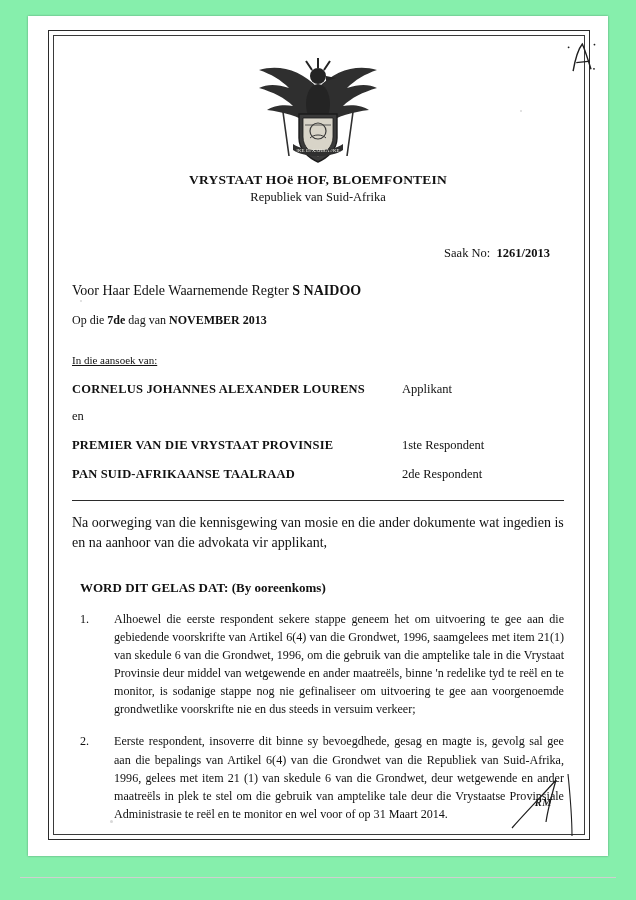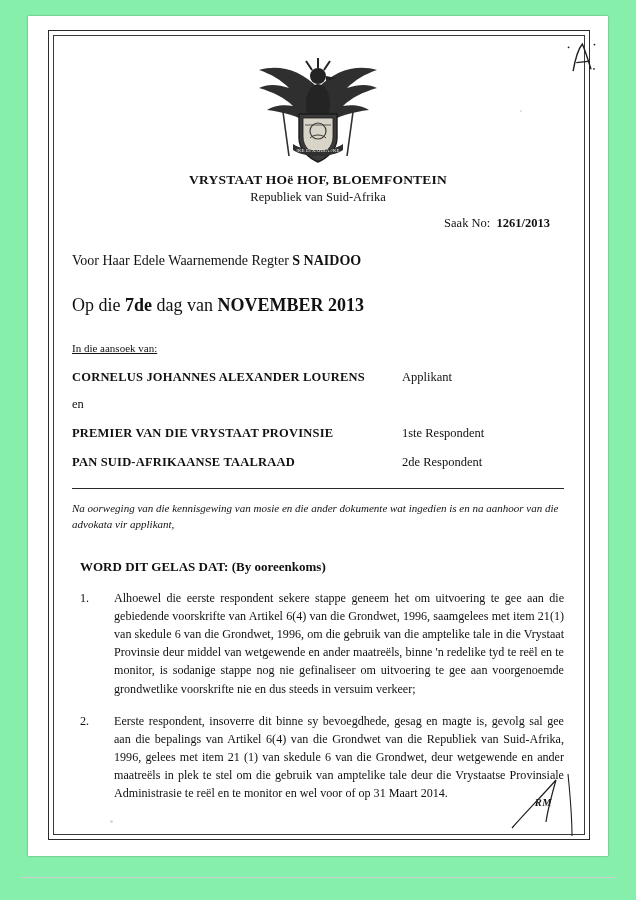--- a/index.html
+++ b/index.html
@@ -68,32 +68,32 @@
   }
   .court-sub {
     text-align: center;
     font-size: 12.5px;
     margin-top: 2px;
   }
 
   .case-no {
     text-align: right;
     font-size: 12.5px;
-    margin-top: 11px;
+    margin-top: 41px;
     padding-right: 14px;
   }
   .case-no b { font-weight: bold; }
 
   .line-judge {
     font-size: 14px;
     margin-top: 22px;
   }
   .line-date {
-    font-size: 18px;
-    margin-top: 26px;
+    font-size: 12px;
+    margin-top: 14px;
   }
   .strong { font-weight: bold; }
 
   .app-heading {
     font-size: 11px;
     margin-top: 26px;
     text-decoration: underline;
   }
 
   .parties {
@@ -120,24 +120,23 @@
   }
 
   .hrule {
     border: 0;
     border-top: 1.2px solid #2b2b2b;
     margin: 18px 0 0 0;
     width: 100%;
   }
 
   .preamble {
-    font-size: 11px;
+    font-size: 14px;
     margin-top: 12px;
     line-height: 1.45;
-    font-style: italic;
   }
 
   .order-heading {
     font-size: 13px;
     font-weight: bold;
     margin-top: 26px;
     margin-left: 8px;
   }
   .order-heading .paren { font-weight: bold; }
 

